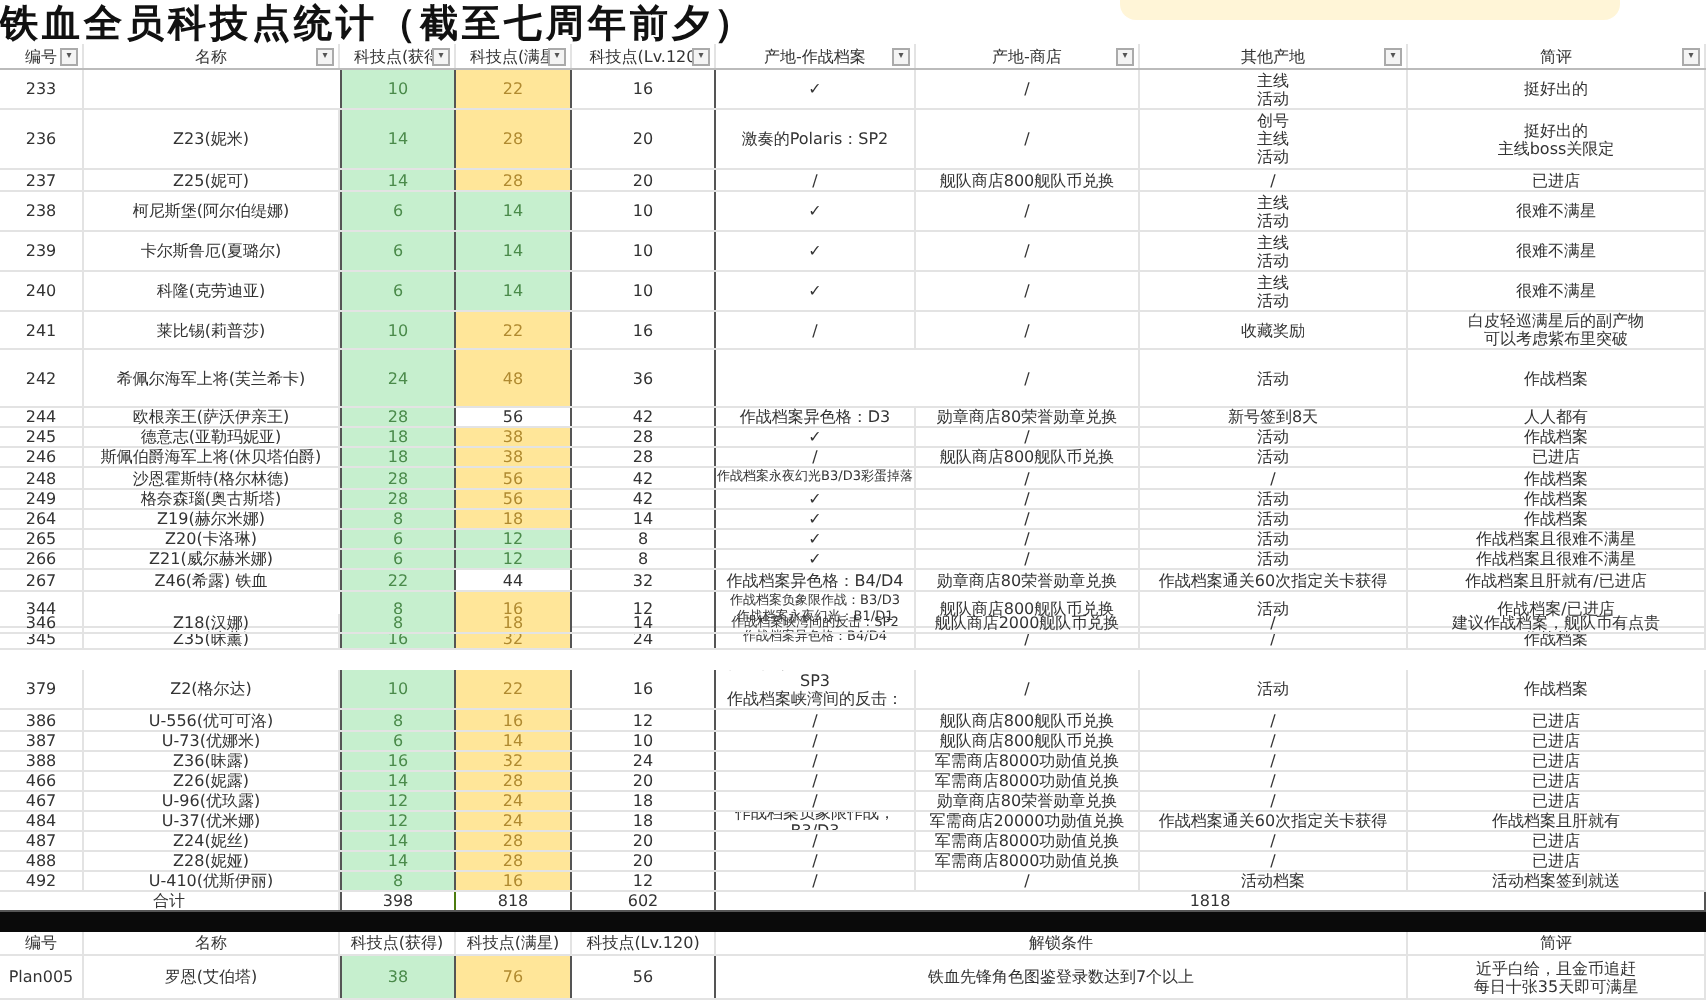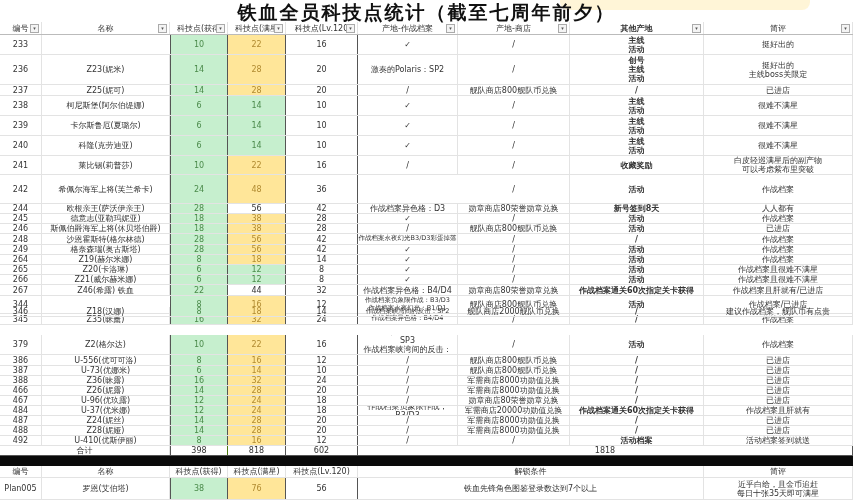--- a/index.html
+++ b/index.html
@@ -1,31 +1,31 @@
 <!DOCTYPE html>
 <html><head>
   <meta charset="utf-8">
   <style>
     html, body { margin:0; padding:0; }
     body { width:853px; height:500px; overflow:hidden; background:#fff; position:relative;
       font-family:"DejaVu Sans","Liberation Sans",sans-serif; color:#333; }
     .watermark { position:absolute; left:560px; top:-12px; width:250px; height:22px;
       background:rgba(255,225,140,0.35); border-radius:8px; }
-    .title { position:absolute; left:0; top:0; width:853px; height:22px; text-align:center;
+    .title { position:absolute; left:0; top:0; width:853px; height:22px; 
       font-size:19px; font-weight:bold; line-height:24px; color:#111; letter-spacing:2px; }
     .row { position:absolute; left:0; width:853px; border-bottom:1px solid #e3e3e3; box-sizing:border-box; }
     .cell { position:absolute; top:0; height:100%; display:flex; align-items:center; justify-content:center;
       text-align:center; font-size:8px; line-height:9px; box-sizing:border-box; white-space:pre-line;
       border-right:1px solid #e3e3e3; overflow:hidden; }
     .hdr .cell { font-size:8px; color:#333; }
     .filter { position:absolute; right:2px; top:2px; width:7px; height:7px; border:1px solid #aaa;
       background:#f4f4f4; font-size:5px; line-height:7px; text-align:center; color:#555; }
     .c-id{left:0;width:42px;} .c-name{left:42px;width:128px;}
     .c-got{left:170px;width:58px;} .c-full{left:228px;width:58px;} .c-lv{left:286px;width:72px;}
-    .c-arc{left:358px;width:100px;} .c-shop{left:458px;width:112px;} .c-other{left:570px;width:134px;font-weight:bold;}
+    .c-arc{left:358px;width:100px;} .c-shop{left:458px;width:112px;} .c-other{left:570px;width:134px;}
     .c-note{left:704px;width:149px;}
     .green{background:#c6efce;color:#4a8a4a;border-left:1px solid #555;border-right:1px solid #555;}
     .yellow{background:#ffe699;color:#b08a30;border-right:1px solid #555;}
     .white-full{background:#fff;color:#333;border-right:1px solid #555;}
     .lv{border-right:1px solid #555;}
     .small{font-size:6.5px;line-height:7.5px;}
     .blackband{position:absolute;left:0;top:456px;width:853px;height:10px;background:#0a0a0a;}
     .c-cond{left:358px;width:346px;}
     .c-total-merge{left:358px;width:495px;border-right:1px solid #555;}
   </style>

